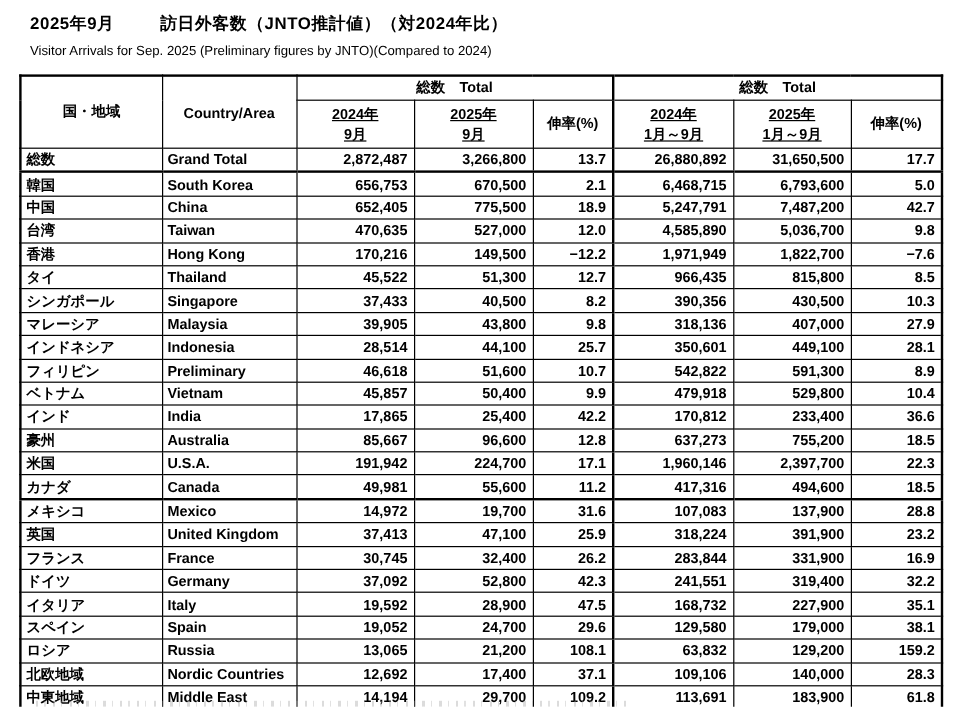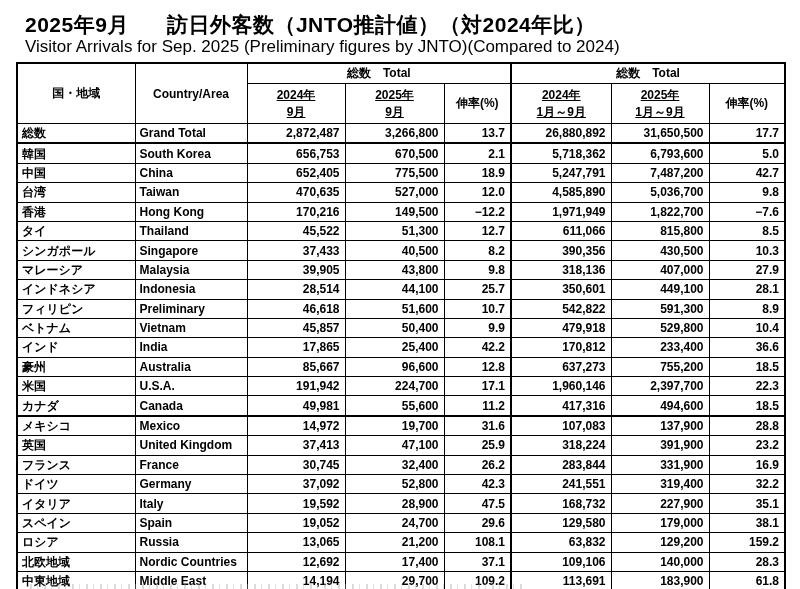--- a/index.html
+++ b/index.html
@@ -8,28 +8,28 @@
     background: #ffffff;
     color: #000000;
     font-family: "Liberation Sans", sans-serif;
     overflow: hidden;
     position: relative;
   }
   .page { position: absolute; inset: 0; }
 
   .title-row {
     position: absolute; top: 11px; left: 25px;
-    font-size: 21px; font-weight: 700;
+    font-size: 14px; font-weight: 700;
     white-space: nowrap; letter-spacing: 0.5px;
   }
   .title-main { margin-left: 38px; }
 
   .subtitle {
     position: absolute; top: 37px; left: 25px;
-    font-size: 17px; font-weight: 400;
+    font-size: 11px; font-weight: 400;
     white-space: nowrap;
   }
 
   table.jnto {
     position: absolute; left: 16px; top: 62px;
     width: 768px;
     border-collapse: collapse;
     table-layout: fixed;
     border: 2px solid #000;
   }
@@ -138,21 +138,21 @@
           <td class="num">26,880,892</td>
           <td class="num">31,650,500</td>
           <td class="num">17.7</td>
         </tr>
         <tr>
           <td class="jp">韓国</td>
           <td class="en">South Korea</td>
           <td class="num">656,753</td>
           <td class="num">670,500</td>
           <td class="num group-end">2.1</td>
-          <td class="num">5,718,362</td>
+          <td class="num">6,468,715</td>
           <td class="num">6,793,600</td>
           <td class="num">5.0</td>
         </tr>
         <tr>
           <td class="jp">中国</td>
           <td class="en">China</td>
           <td class="num">652,405</td>
           <td class="num">775,500</td>
           <td class="num group-end">18.9</td>
           <td class="num">5,247,791</td>
@@ -178,21 +178,21 @@
           <td class="num">1,971,949</td>
           <td class="num">1,822,700</td>
           <td class="num">−7.6</td>
         </tr>
         <tr>
           <td class="jp">タイ</td>
           <td class="en">Thailand</td>
           <td class="num">45,522</td>
           <td class="num">51,300</td>
           <td class="num group-end">12.7</td>
-          <td class="num">611,066</td>
+          <td class="num">966,435</td>
           <td class="num">815,800</td>
           <td class="num">8.5</td>
         </tr>
         <tr>
           <td class="jp">シンガポール</td>
           <td class="en">Singapore</td>
           <td class="num">37,433</td>
           <td class="num">40,500</td>
           <td class="num group-end">8.2</td>
           <td class="num">390,356</td>

